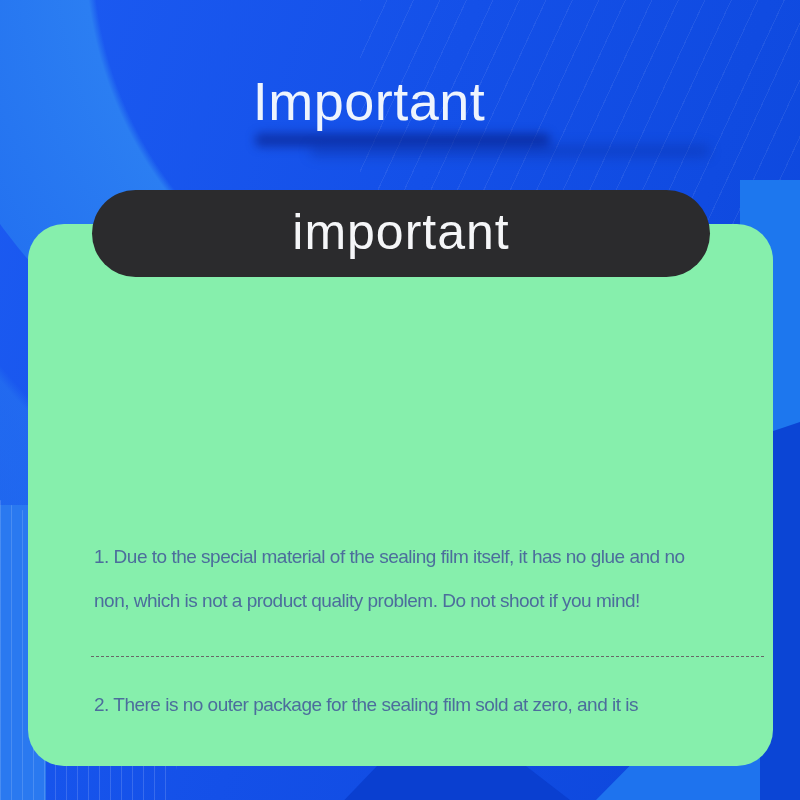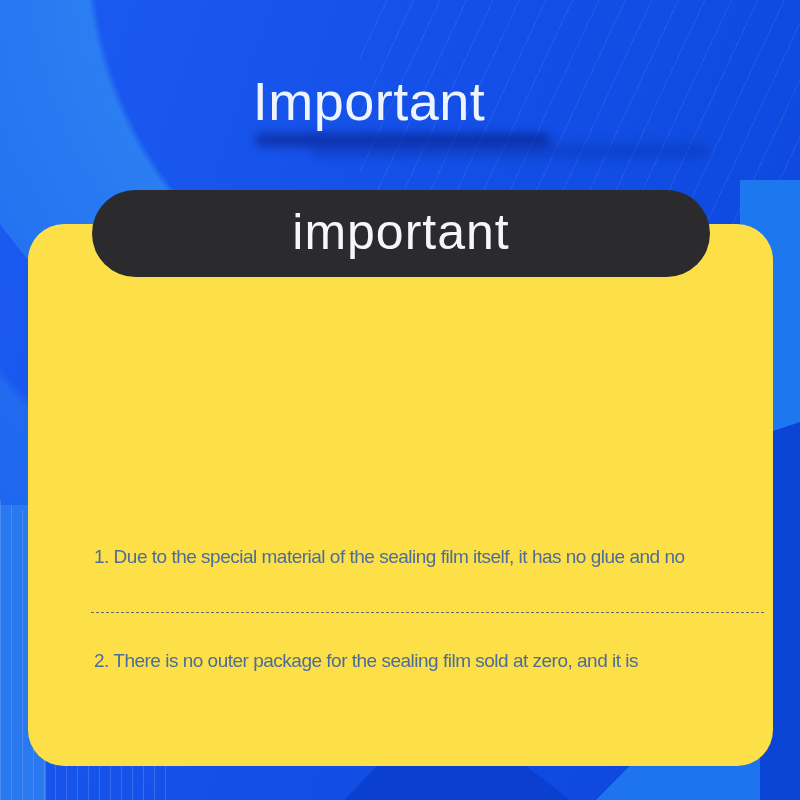--- a/index.html
+++ b/index.html
@@ -56,21 +56,21 @@
     background:rgba(10,40,150,.35);filter:blur(6px);border-radius:6px;
   }
   
   .title{
     position:absolute;top:70px;left:0;width:100%;text-align:center;
     transform:translateX(-31px);
     font-size:54px;font-weight:400;letter-spacing:.5px;color:#eef4fd;
   }
   .card{
     position:absolute;left:28px;top:224px;width:745px;height:542px;
-    background:#fde047;border-radius:36px;
+    background:#86efac;border-radius:36px;
   }
   .pill{
     position:absolute;left:92px;top:190px;width:618px;height:87px;
     background:#2b2b2d;border-radius:44px;
     display:flex;align-items:center;justify-content:center;
   }
   .pill-label{
     font-size:50px;font-weight:300;letter-spacing:1px;color:#f5f6f8;
     margin-top:-3px;
   }
@@ -98,20 +98,21 @@
 <div class="bg-layer bottom-light-right"></div>
 <div class="bg-layer smudge-1"></div>
 <div class="bg-layer smudge-2"></div>
 
 <div class="title">Important</div>
 
 <div class="card">
   <div class="notice">
     <div class="para">
         <div class="line">1. Due to the special material of the sealing film itself, it has no glue and no</div>
+        <div class="line">non, which is not a product quality problem. Do not shoot if you mind!</div>
       </div>
     <div class="divider"></div>
     <div class="para">
         <div class="line">2. There is no outer package for the sealing film sold at zero, and it is</div>
       </div>
   </div>
 </div>
 
 <div class="pill">
   <span class="pill-label">important</span>

